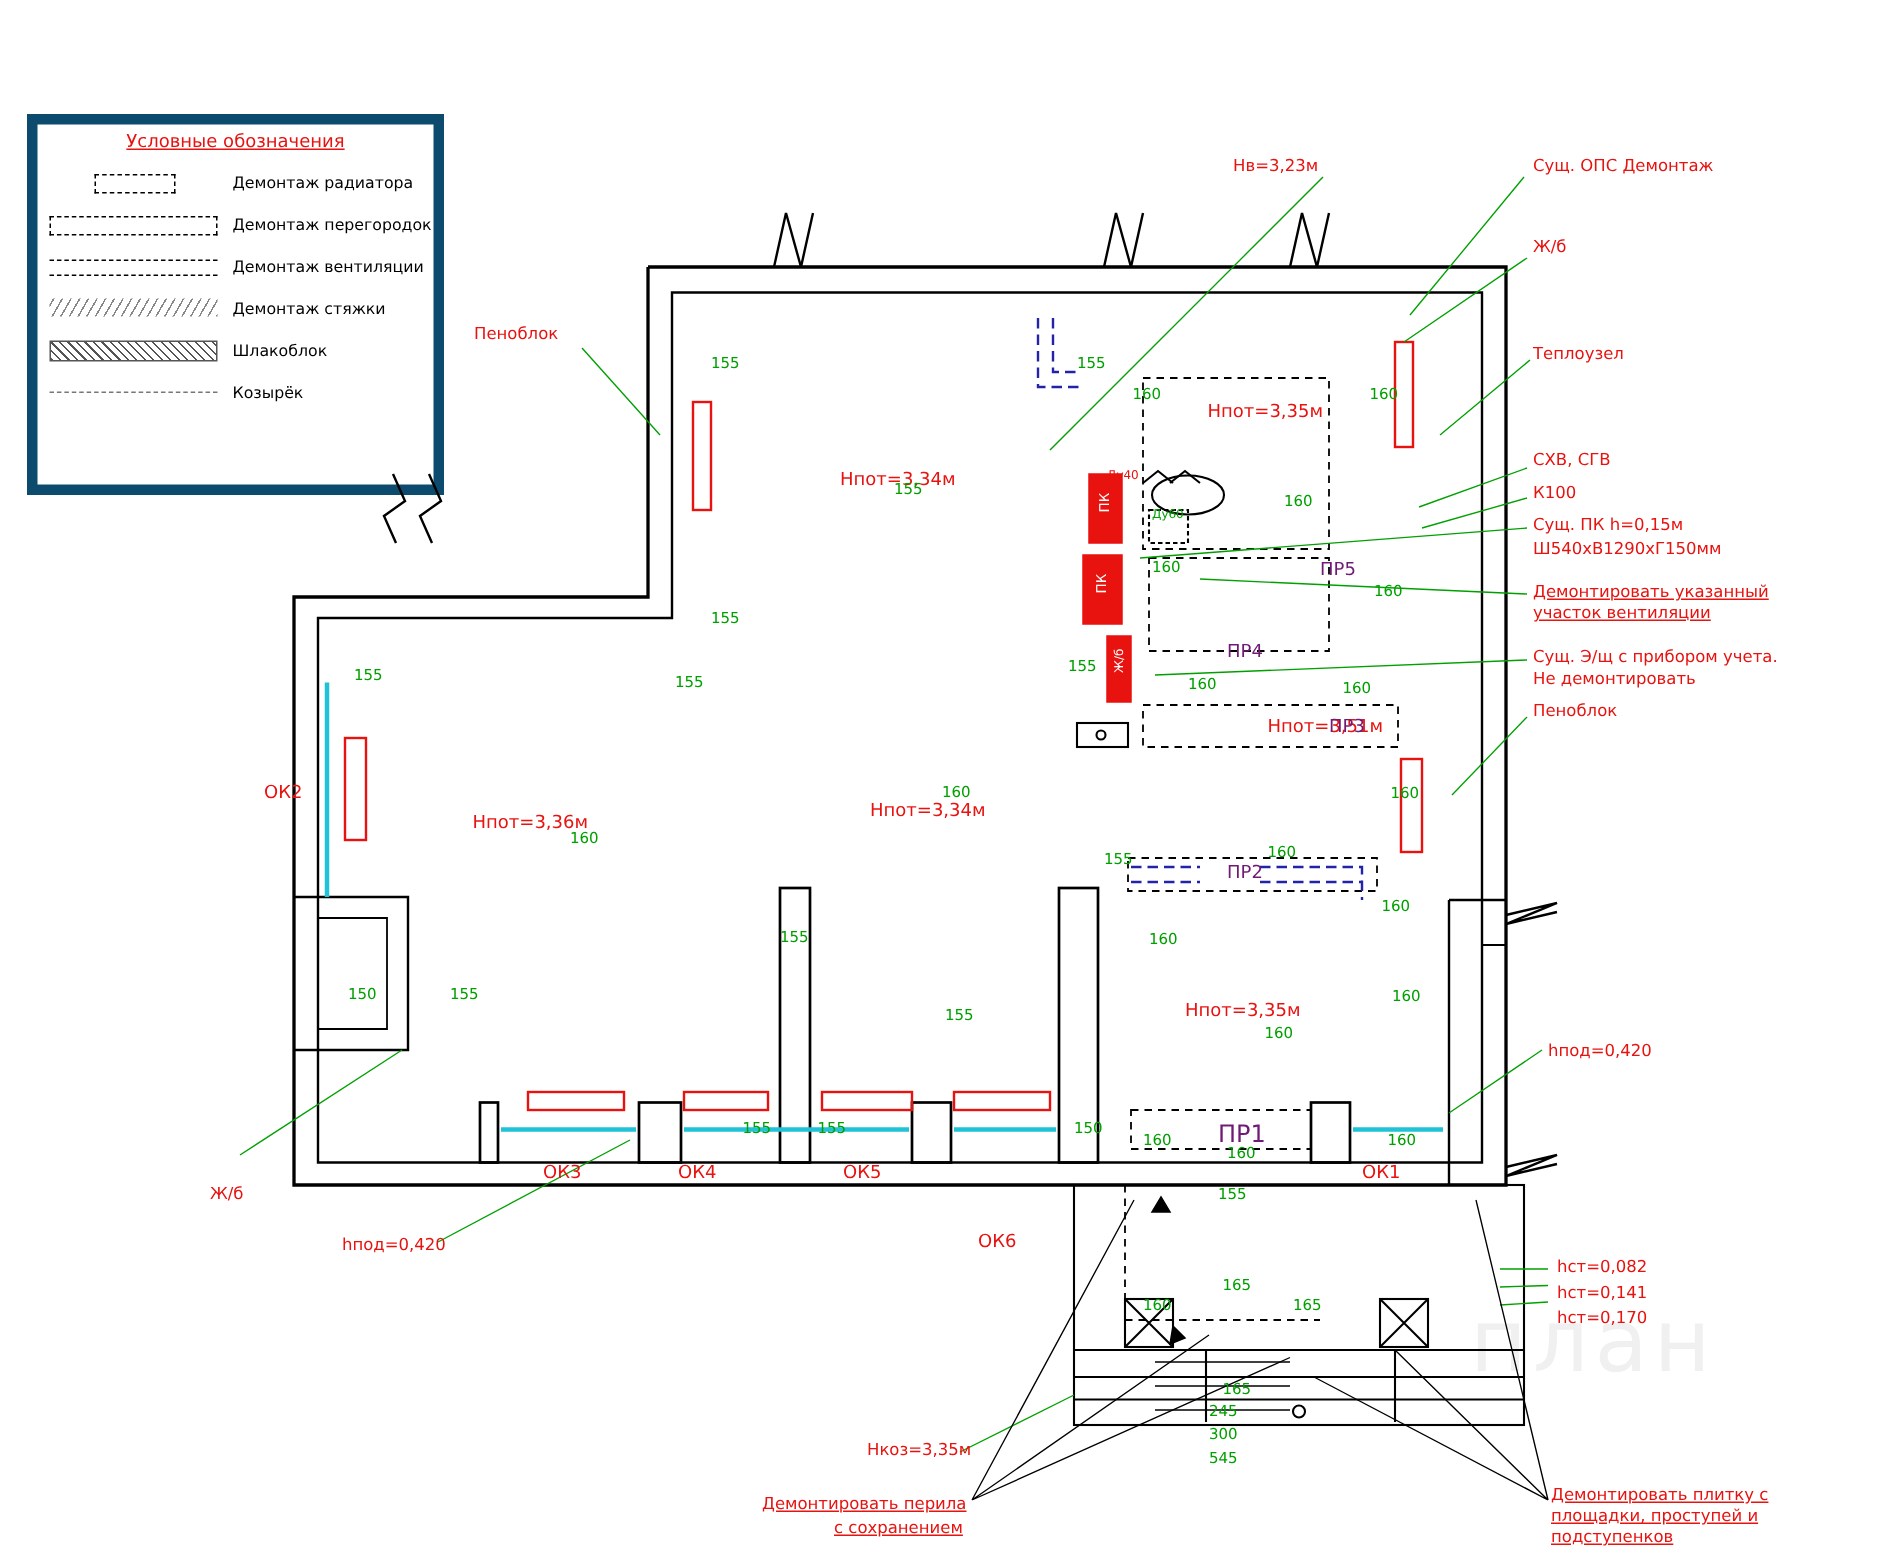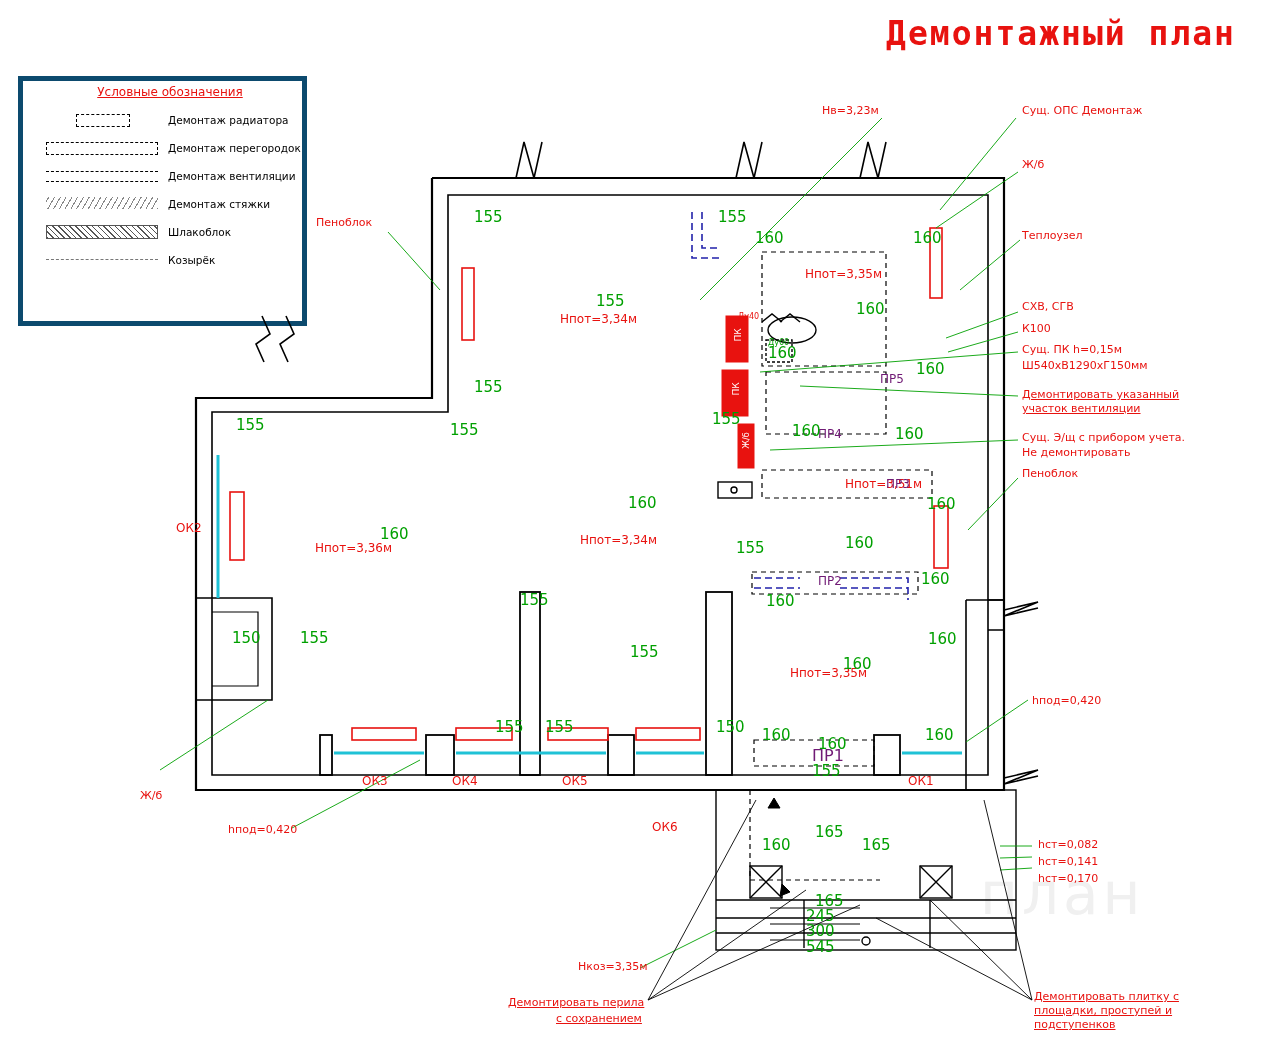--- a/index.html
+++ b/index.html
@@ -8,56 +8,55 @@
        font-family:"Liberation Sans", sans-serif;color:#000;}
   #sheet{position:absolute;left:0;top:0;width:1266px;height:1043px;}
   svg#plan{position:absolute;left:0;top:0;width:1266px;height:1043px;}
 
   .ttl{position:absolute;right:30px;top:14px;color:#e8120f;
        font-family:"DejaVu Sans Mono", monospace;font-size:33px;font-weight:bold;
        letter-spacing:2px;white-space:nowrap;}
 
   
   .legend{position:absolute;left:18px;top:76px;width:264px;height:240px;
-          border:5px solid #0c4a6e;background:#fff;padding-left:15px;}
+          border:7px solid #0c4a6e;background:#fff;}
   .legend .lg-title{color:#e8120f;font-size:12px;text-align:center;
           padding-top:4px;text-decoration:underline;font-family:"DejaVu Sans", sans-serif;}
   .legend .rows{margin-top:7px;}
   .lg-row{display:flex;align-items:center;height:28px;}
   .lg-sym{width:112px;height:14px;margin-left:8px;position:relative;}
   .lg-lbl{font-size:10.5px;color:#000;margin-left:10px;font-family:"DejaVu Sans", sans-serif;}
 
   .sym-part{border:1px dashed #000;height:11px;margin-top:1px;}
   .sym-rad{border:1px dashed #000;height:11px;margin-top:1px;width:52px;margin-left:30px;}
   .sym-vent{border-top:1px dashed #000;border-bottom:1px dashed #000;height:9px;margin-top:2px;}
   .sym-styazh{height:12px;background:repeating-linear-gradient(-60deg,#888 0 1px,transparent 1px 5px);
                border:0;}
   .sym-sushvent{height:0;border-top:2px dashed #2222aa;margin-top:6px;}
   .sym-shlako{height:12px;background:repeating-linear-gradient(45deg,#555 0 1px,transparent 1px 4px);
               border:1px solid #555;}
   .sym-kozyrek{height:0;border-top:1.5px dashed #777;margin-top:6px;}
 
   
   .lb{position:absolute;white-space:nowrap;font-family:"DejaVu Sans", sans-serif;}
-  .g{color:#00a000;font-size:15px;}         
+  .g{color:#00a000;font-size:10px;margin-top:29px;}         
   .r{color:#e8120f;font-size:11px;}         
   .rb{color:#e8120f;font-size:12px;}        
   .k{color:#701a75;font-size:11px;}
   .u{text-decoration:underline;}
   .wm{position:absolute;left:980px;top:860px;font-size:58px;color:#f0f0f0;
       font-family:"DejaVu Sans", sans-serif;letter-spacing:4px;}
 </style>
 </head>
 <body>
 
 <div id="sheet">
 
   <div class="wm">план</div>
 
-  <div class="ttl">Демонтажный план</div>
 
   <div class="legend">
     <div class="lg-title">Условные обозначения</div>
     <div class="rows">
       <div class="lg-row">
         <div class="lg-sym">
             <div class="sym-rad"></div>
           </div>
         <div class="lg-lbl">Демонтаж радиатора</div>
       </div>

